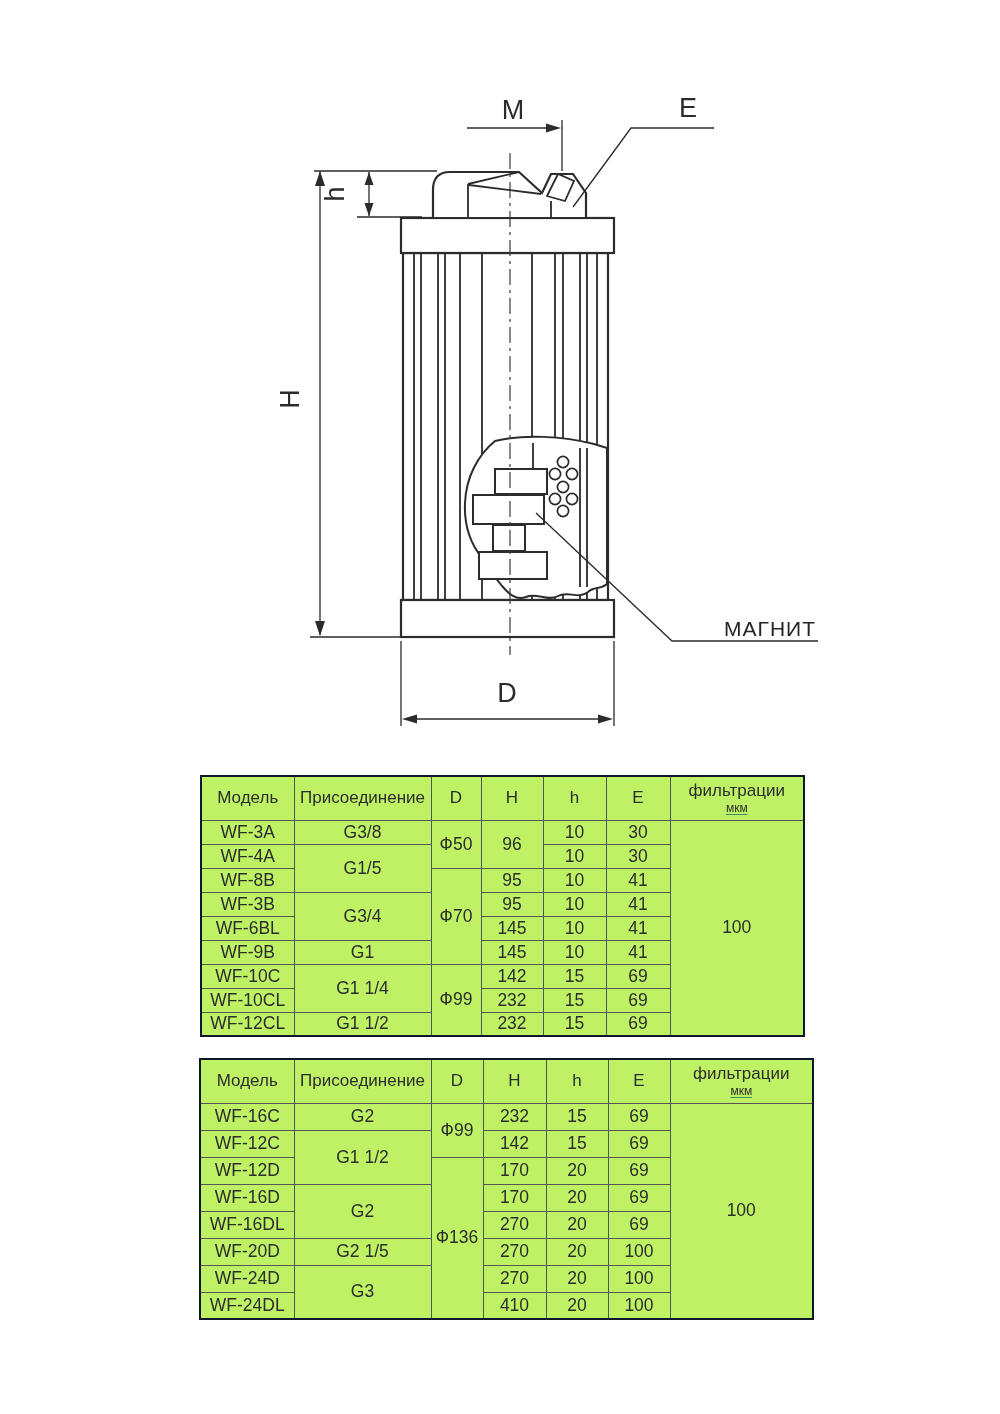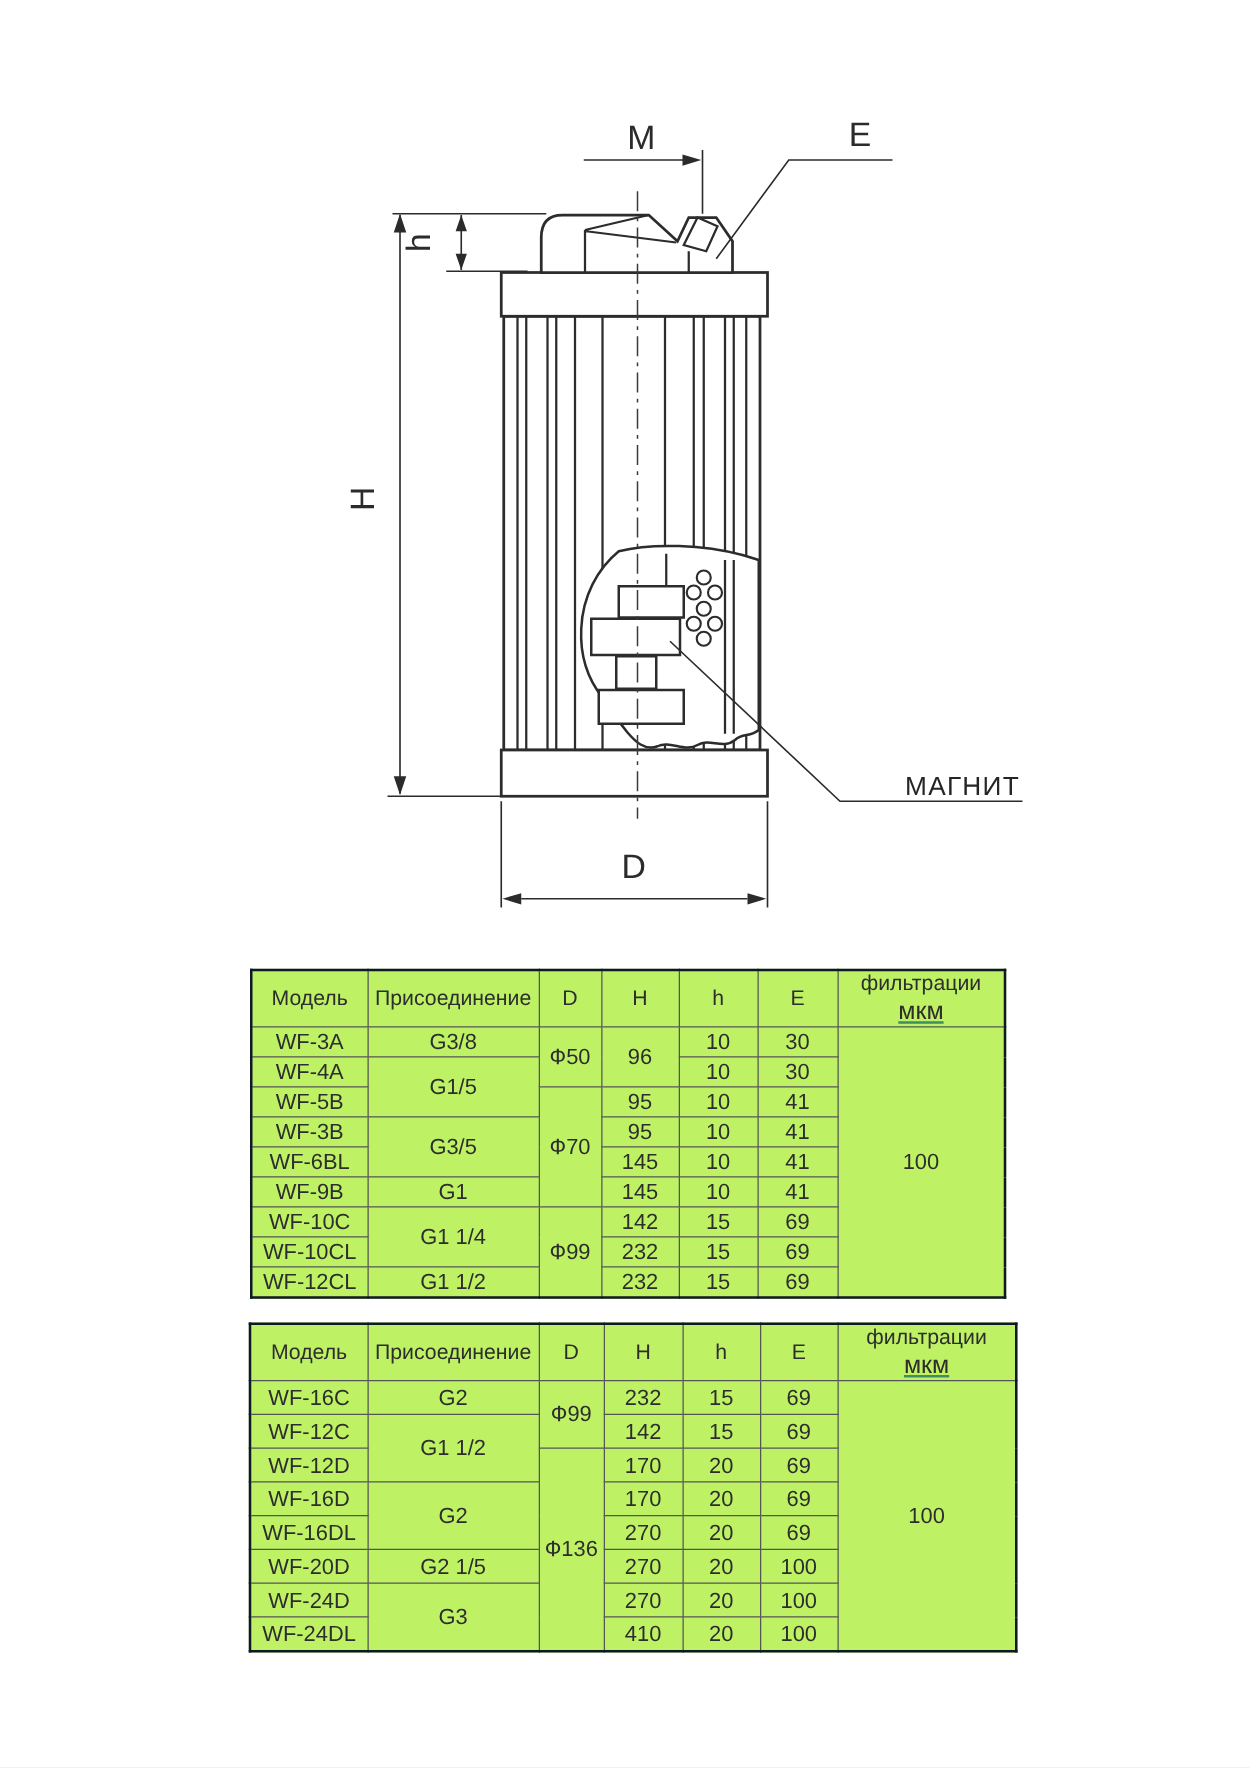--- a/index.html
+++ b/index.html
@@ -7,21 +7,21 @@
         font-family:"Liberation Sans",sans-serif;color:#2d2d2d;overflow:hidden;}
   #drawing{position:absolute;left:0;top:0;}
   .dimtext{font-family:"Liberation Sans",sans-serif;font-size:27px;fill:#2b2b2b;}
   .magtext{font-family:"Liberation Sans",sans-serif;font-size:21px;letter-spacing:1px;fill:#252525;}
   table.spec{position:absolute;border-collapse:collapse;table-layout:fixed;background:#bef264;
              border:2px solid #0f172a;}
   table.spec th,table.spec td{border:1.4px solid #555;text-align:center;vertical-align:middle;
              padding:0;color:#2d2d2d;font-family:"Liberation Sans",sans-serif;}
   table.spec th{font-weight:normal;font-size:17px;line-height:1.2;}
   table.spec td{font-size:17.5px;}
-  table.spec th .sub{font-size:20px;text-decoration:underline;text-decoration-color:#3e8e63;
+  table.spec th .sub{font-size:12px;text-decoration:underline;text-decoration-color:#3e8e63;
              text-underline-offset:2px;}
   #table1{left:200px;top:775px;width:603px;}
   #table2{left:199px;top:1058px;width:613px;}
   #table1 thead tr{height:44px;}  #table1 tbody tr{height:24px;margin-left:14px;}
   #table2 thead tr{height:44px;}  #table2 tbody tr{height:27px;}
 </style>
 </head>
 <body>
 
 <div id="page">
@@ -150,29 +150,29 @@
           <td>30</td>
           <td rowspan="9">100</td>
         </tr>
         <tr>
           <td>WF-4A</td>
           <td rowspan="2">G1/5</td>
           <td>10</td>
           <td>30</td>
         </tr>
         <tr>
-          <td>WF-5B</td>
+          <td>WF-8B</td>
           <td rowspan="4">Ф70</td>
           <td>95</td>
           <td>10</td>
           <td>41</td>
         </tr>
         <tr>
           <td>WF-3B</td>
-          <td rowspan="2">G3/5</td>
+          <td rowspan="2">G3/4</td>
           <td>95</td>
           <td>10</td>
           <td>41</td>
         </tr>
         <tr>
           <td>WF-6BL</td>
           <td>145</td>
           <td>10</td>
           <td>41</td>
         </tr>

